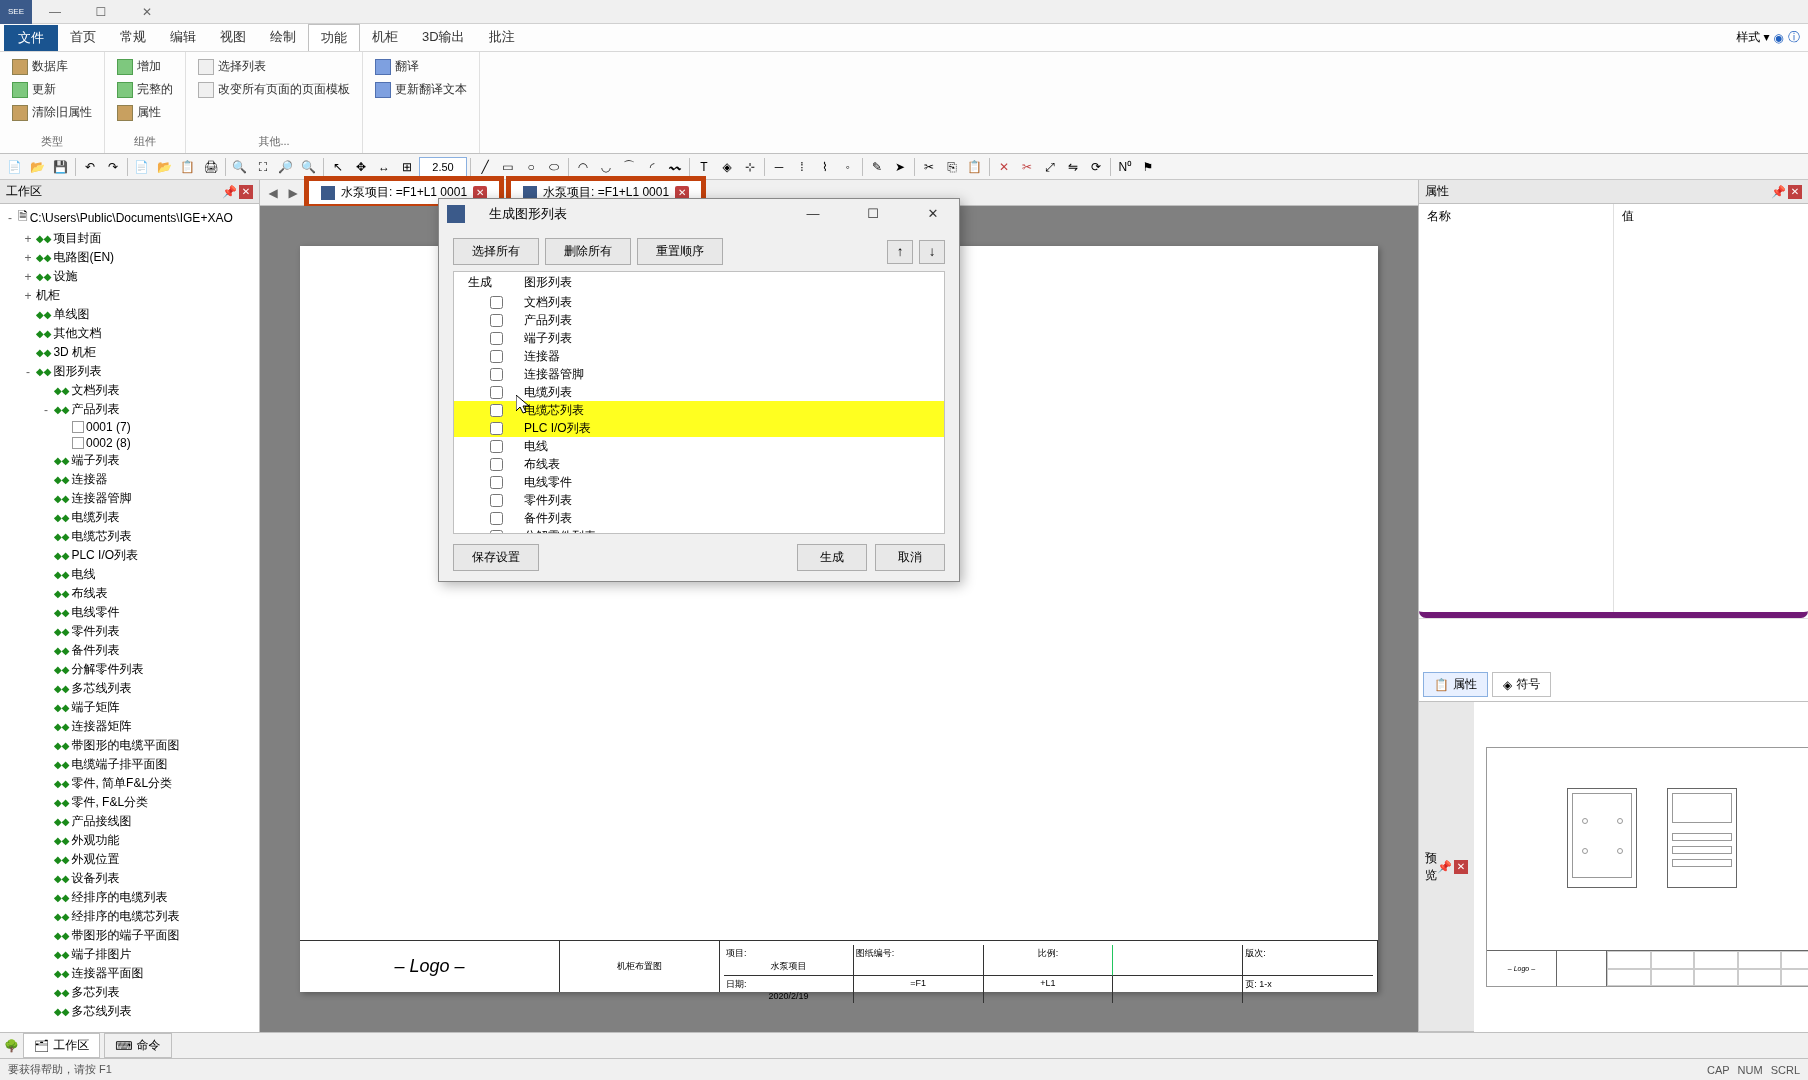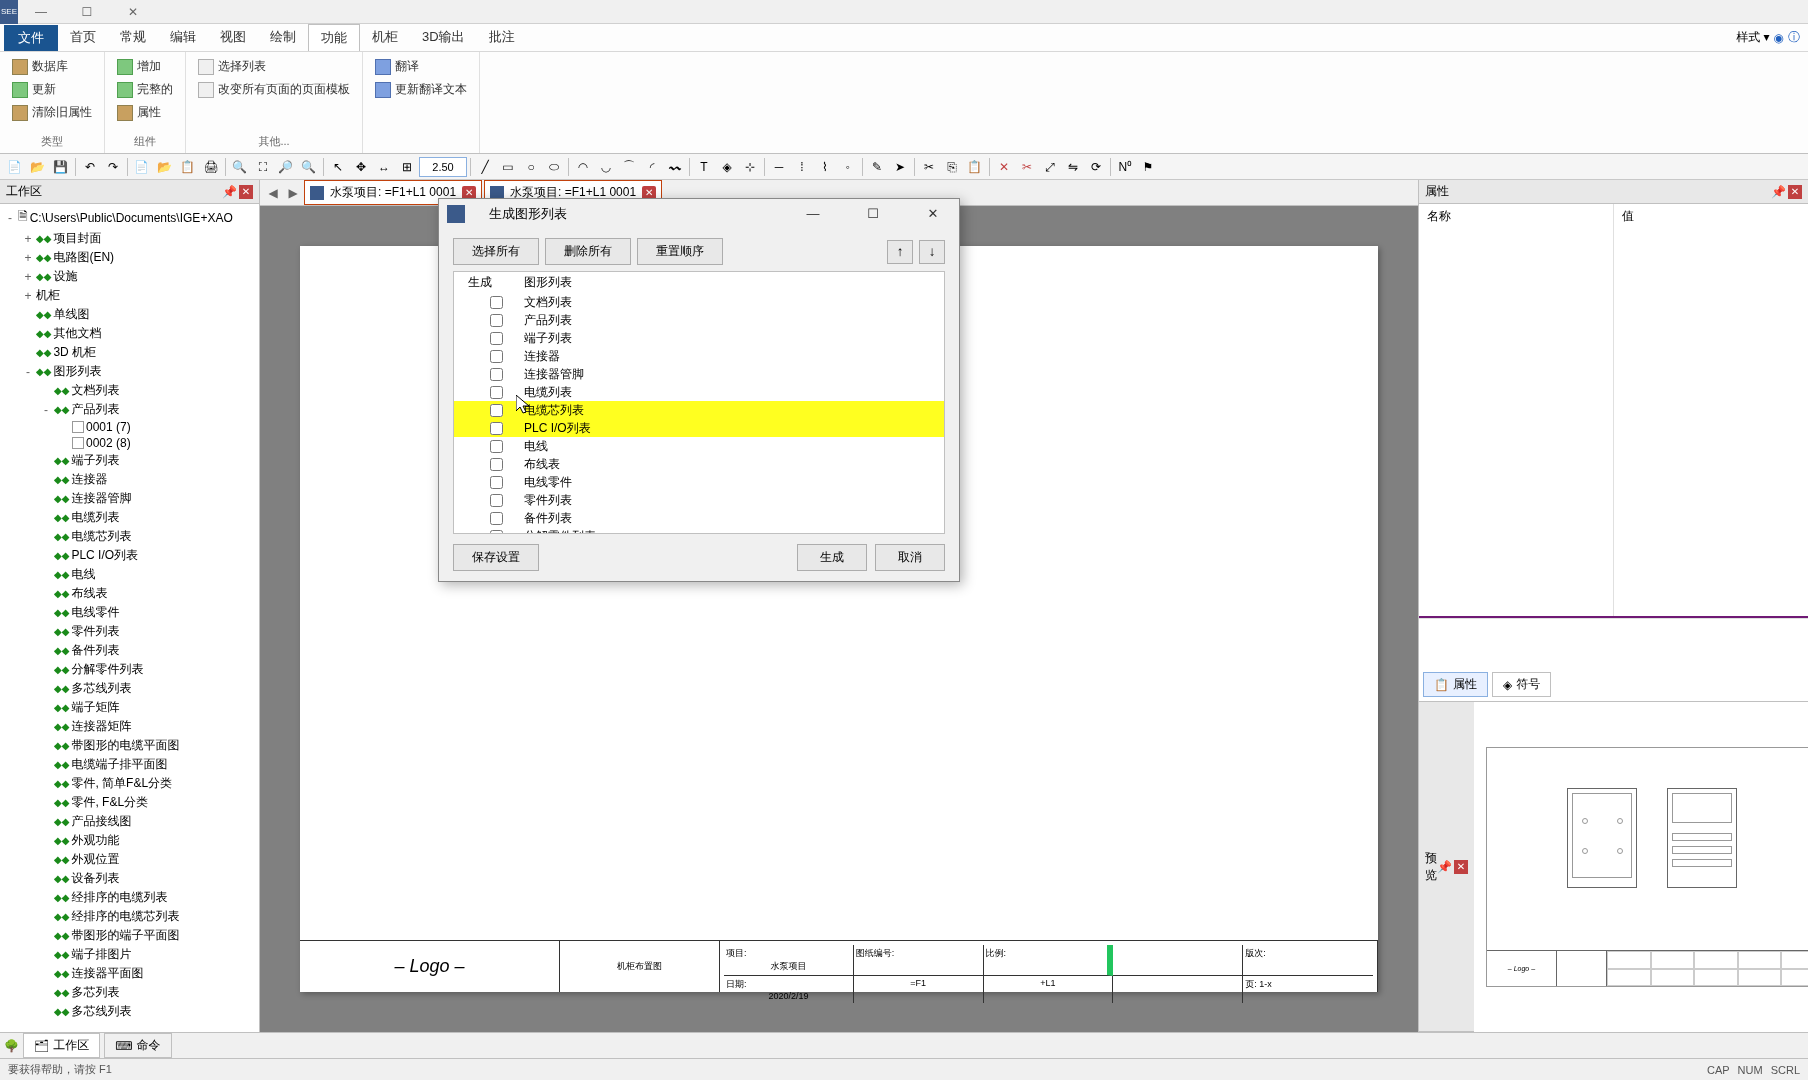--- a/index.html
+++ b/index.html
@@ -1,18 +1,18 @@
 <!DOCTYPE html>
 <html><head>
 <meta charset="utf-8">
 <style>
 * { box-sizing: border-box; margin: 0; padding: 0; }
 body { font-family: "Microsoft YaHei", Arial, sans-serif; font-size: 12px; background: #fff; overflow: hidden; width: 1808px; height: 1080px; position: relative; }
 .title-bar { height: 24px; background: #f0f0f0; display: flex; align-items: center; border-bottom: 1px solid #d0d0d0; }
-.title-bar .icon { width: 18px; height: 24px; background: #3b5a8a; display: flex; align-items: center; justify-content: center; color: #fff; font-size: 8px; }
+.title-bar .icon { width: 32px; height: 24px; background: #3b5a8a; display: flex; align-items: center; justify-content: center; color: #fff; font-size: 8px; }
 .title-bar .title { flex: 1; text-align: center; font-size: 13px; color: #333; }
 .title-bar .ctrl { width: 46px; height: 24px; display: flex; align-items: center; justify-content: center; color: #666; cursor: pointer; }
 .menu-bar { height: 28px; background: #fdfdfd; border-bottom: 1px solid #d8d8d8; display: flex; align-items: center; padding-left: 4px; }
 .menu-bar .file-btn { background: #1a5490; color: #fff; padding: 4px 14px; font-size: 13px; }
 .menu-bar .menu-item { padding: 4px 12px; font-size: 13px; color: #333; }
 .menu-bar .menu-item.active { background: #fff; border: 1px solid #c0c0c0; border-bottom: none; }
 .menu-bar .right-group { margin-left: auto; display: flex; align-items: center; gap: 4px; padding-right: 8px; }
 .ribbon { height: 102px; background: #fdfdfd; border-bottom: 1px solid #c0c0c0; display: flex; }
 .ribbon-group { border-right: 1px solid #e0e0e0; padding: 4px 8px; display: flex; flex-direction: column; justify-content: space-between; }
 .ribbon-group-label { text-align: center; font-size: 11px; color: #666; padding-top: 2px; }
@@ -32,30 +32,30 @@
 .panel-header { background: #e8e8e8; border-bottom: 1px solid #c0c0c0; padding: 3px 6px; font-size: 12px; display: flex; align-items: center; justify-content: space-between; }
 .panel-header .phc { display: flex; gap: 2px; }
 .tree { flex: 1; overflow: auto; font-size: 12px; padding: 2px 0; }
 .tree-item { padding: 1px 4px; white-space: nowrap; display: flex; align-items: center; gap: 2px; }
 .tree-item .exp { width: 12px; display: inline-block; text-align: center; color: #666; }
 .tree-item .dia { color: #1a8a1a; font-size: 10px; }
 .tree-item .pg { width: 12px; height: 12px; border: 1px solid #999; background: #fff; display: inline-block; }
 .center-panel { flex: 1; background: #808080; position: relative; display: flex; flex-direction: column; }
 .tab-bar { height: 26px; background: #f0f0f0; border-bottom: 1px solid #c0c0c0; display: flex; align-items: center; padding-left: 4px; gap: 2px; }
 .tab-bar .nav { width: 18px; height: 18px; display: flex; align-items: center; justify-content: center; color: #666; }
-.doc-tab { background: #fff; border: 1px solid #c2410c; padding: 3px 5px; display: flex; align-items: center; gap: 6px; font-size: 12px; }
+.doc-tab { background: #fff; border: 5px solid #c2410c; padding: 3px 12px; display: flex; align-items: center; gap: 6px; font-size: 12px; }
 .doc-tab .tic { width: 14px; height: 14px; background: #3b5a8a; }
 .doc-tab .cls { width: 14px; height: 14px; background: #c04040; color: #fff; display: flex; align-items: center; justify-content: center; font-size: 10px; border-radius: 2px; }
 .canvas { flex: 1; position: relative; background: #808080; padding: 40px; }
 .page { background: #fff; width: 100%; height: 100%; position: relative; box-shadow: 2px 2px 6px rgba(0,0,0,0.3); }
 .page-tb { position: absolute; bottom: 0; left: 0; right: 0; height: 52px; border-top: 1px solid #333; display: flex; font-size: 9px; }
 .page-tb > div { border-right: 1px solid #333; padding: 4px; }
 .right-panel { width: 390px; background: #fff; border-left: 1px solid #c0c0c0; display: flex; flex-direction: column; }
 .prop-panel { flex: 1; border-bottom: 1px solid #c0c0c0; display: flex; flex-direction: column; }
-.prop-grid { flex: 1; display: flex; border-bottom: 2px solid #701a75; }
+.prop-grid { flex: 1; display: flex; border-bottom: 6px solid #701a75; border-radius: 7px; }
 .prop-col { flex: 1; padding: 4px 8px; font-size: 12px; }
 .prop-col:first-child { border-right: 1px solid #e0e0e0; }
 .prop-tabs { display: flex; padding: 4px; gap: 4px; }
 .prop-tab { padding: 3px 10px; border: 1px solid #c0c0c0; font-size: 12px; display: flex; align-items: center; gap: 4px; }
 .prop-tab.active { background: #e8f0ff; border-color: #8ab0e0; }
 .preview-panel { height: 330px; display: flex; }
 .preview-area { flex: 1; background: #fff; padding: 12px; display: flex; align-items: center; justify-content: center; }
 .preview-page { width: 340px; height: 240px; border: 1px solid #999; position: relative; font-size: 7px; }
 .bottom-tabs { height: 26px; background: #f0f0f0; border-top: 1px solid #c0c0c0; display: flex; align-items: center; padding-left: 4px; gap: 4px; }
 .bottom-tab { padding: 3px 10px; border: 1px solid #c0c0c0; font-size: 12px; display: flex; align-items: center; gap: 4px; }
@@ -488,21 +488,21 @@
         </div>
     </div>
     <div class="canvas">
       <div class="page">
         <div class="page-tb">
           <div style="width:260px;display:flex;align-items:center;justify-content:center;font-size:18px;font-style:italic;">– Logo –</div>
           <div style="width:160px;display:flex;align-items:center;justify-content:center;">机柜布置图</div>
           <div style="flex:1;display:grid;grid-template-columns:repeat(5,1fr);grid-template-rows:1fr 1fr;">
             <div style="border-right:1px solid #333;border-bottom:1px solid #333;padding:2px;"><span>项目:</span><br><span style="text-align:center;display:block;">水泵项目</span></div>
             <div style="border-right:1px solid #333;border-bottom:1px solid #333;padding:2px;">图纸编号:</div>
-            <div style="border-right:6px solid #22c55e;border-bottom:1px solid #333;padding:2px;">比例:</div>
+            <div style="border-right:1px solid #22c55e;border-bottom:1px solid #333;padding:2px;text-align:center;">比例:</div>
             <div style="border-right:1px solid #333;border-bottom:1px solid #333;padding:2px;"></div>
             <div style="border-bottom:1px solid #333;padding:2px;">版次:</div>
             <div style="border-right:1px solid #333;padding:2px;"><span>日期:</span><br><span style="text-align:center;display:block;">2020/2/19</span></div>
             <div style="border-right:1px solid #333;padding:2px;text-align:center;">=F1</div>
             <div style="border-right:1px solid #333;padding:2px;text-align:center;">+L1</div>
             <div style="border-right:1px solid #333;padding:2px;"></div>
             <div style="padding:2px;"><span>页:</span> <span>1-x</span></div>
           </div>
         </div>
       </div>

